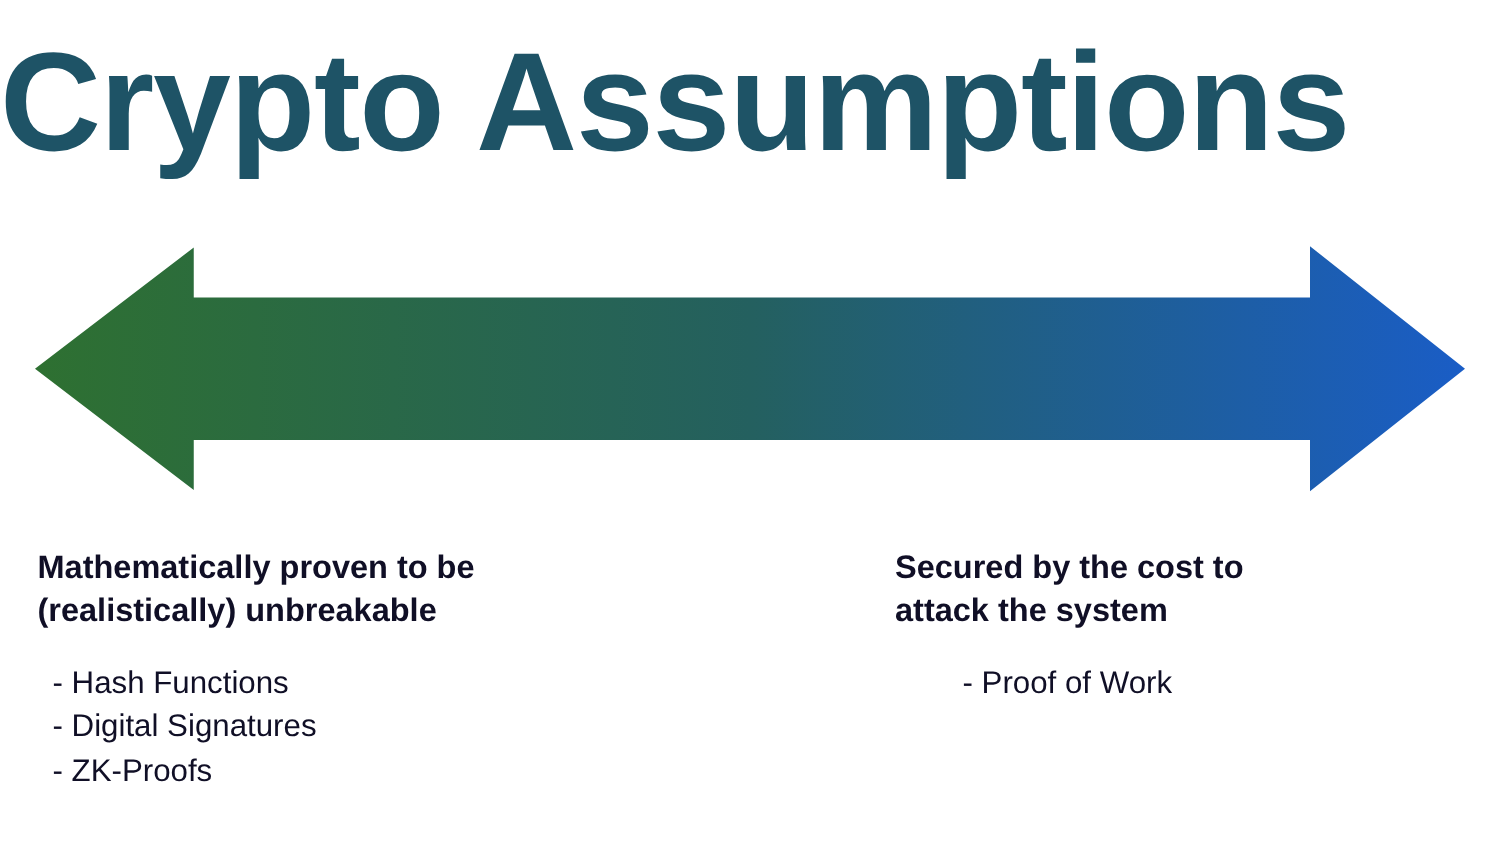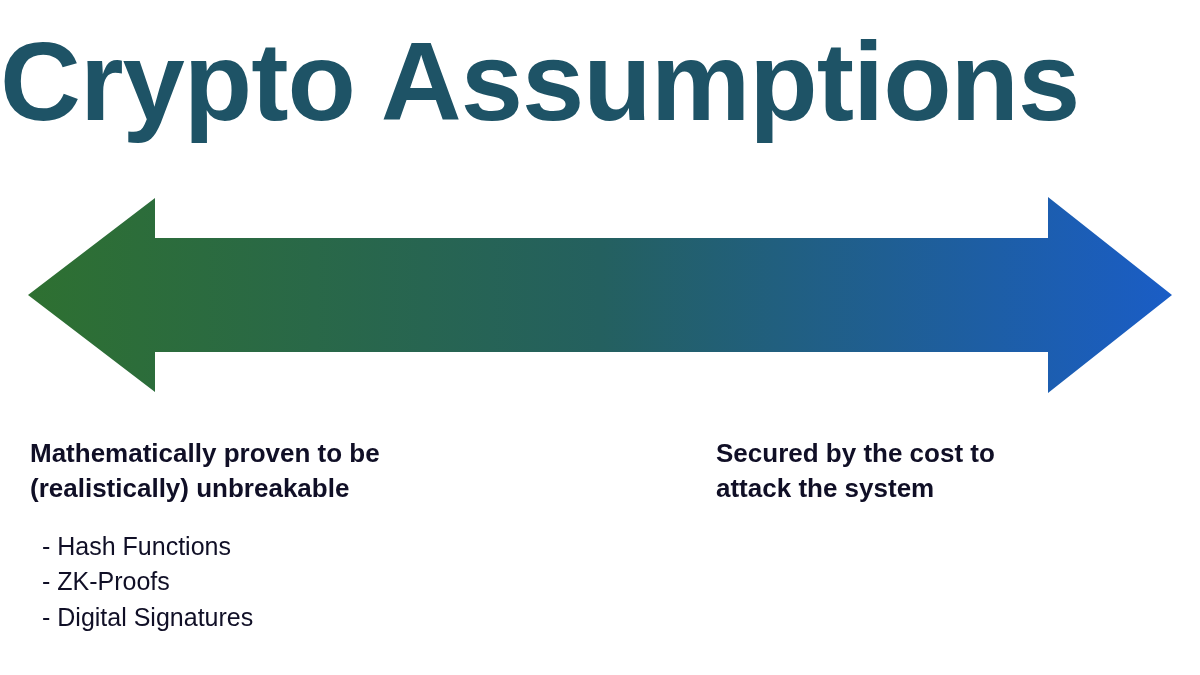--- a/index.html
+++ b/index.html
@@ -112,23 +112,24 @@
   </svg>
 
 
 </div>
 
 <div class="column" id="column-left">
   <div class="column-heading" style="color: rgb(16, 15, 38);">Mathematically proven to be
 (realistically) unbreakable</div>
   <ul class="bullet-list">
     <li class="bullet-item" style="color: rgb(16, 15, 38);">- Hash Functions</li>
+    <li class="bullet-item" style="color: rgb(16, 15, 38);">- Digital Signatures</li>
     <li class="bullet-item" style="color: rgb(16, 15, 38);">- ZK-Proofs</li>
-    <li class="bullet-item" style="color: rgb(16, 15, 38);">- Digital Signatures</li>
   </ul>
 </div>
 
 <div class="column" id="column-right">
   <div class="column-heading" style="color: rgb(16, 15, 38);">Secured by the cost to
 attack the system</div>
   <ul class="bullet-list">
+    <li class="bullet-item" style="color: rgb(16, 15, 38);">- Proof of Work</li>
   </ul>
 </div>
 
 </body></html>

